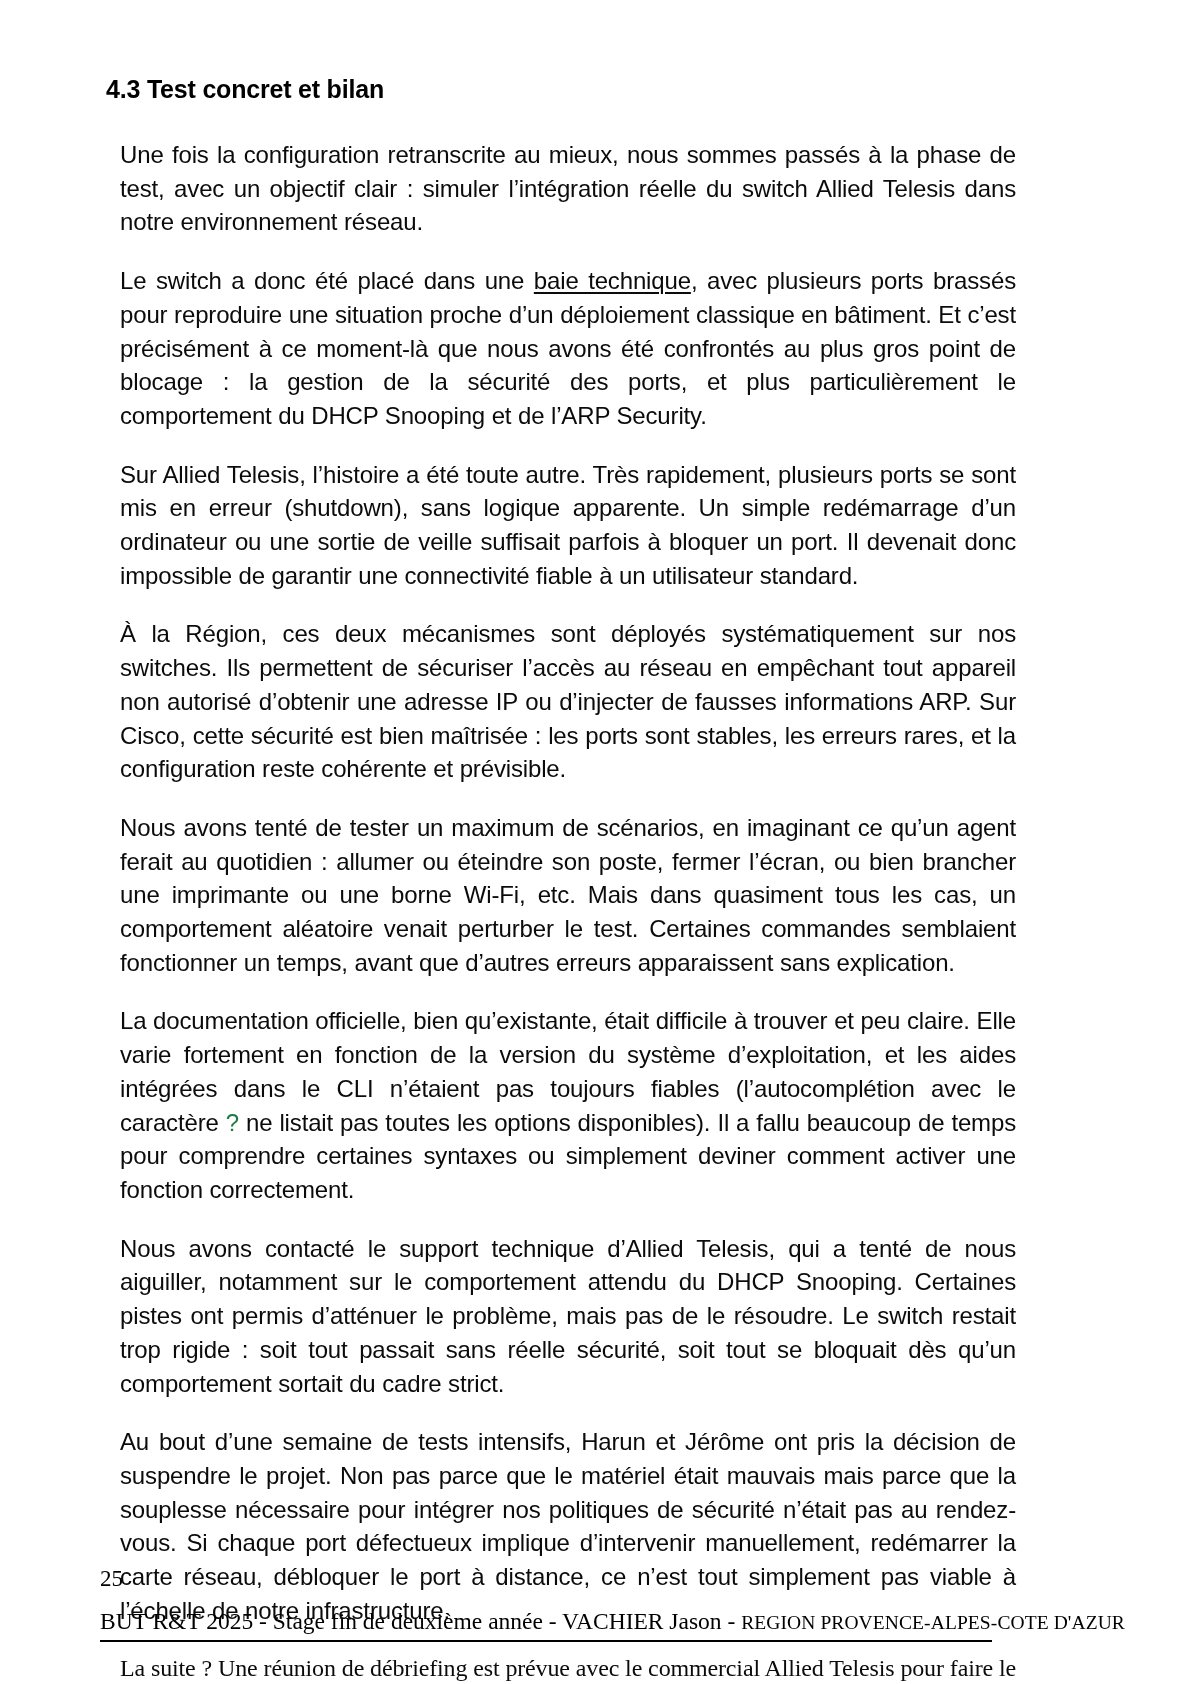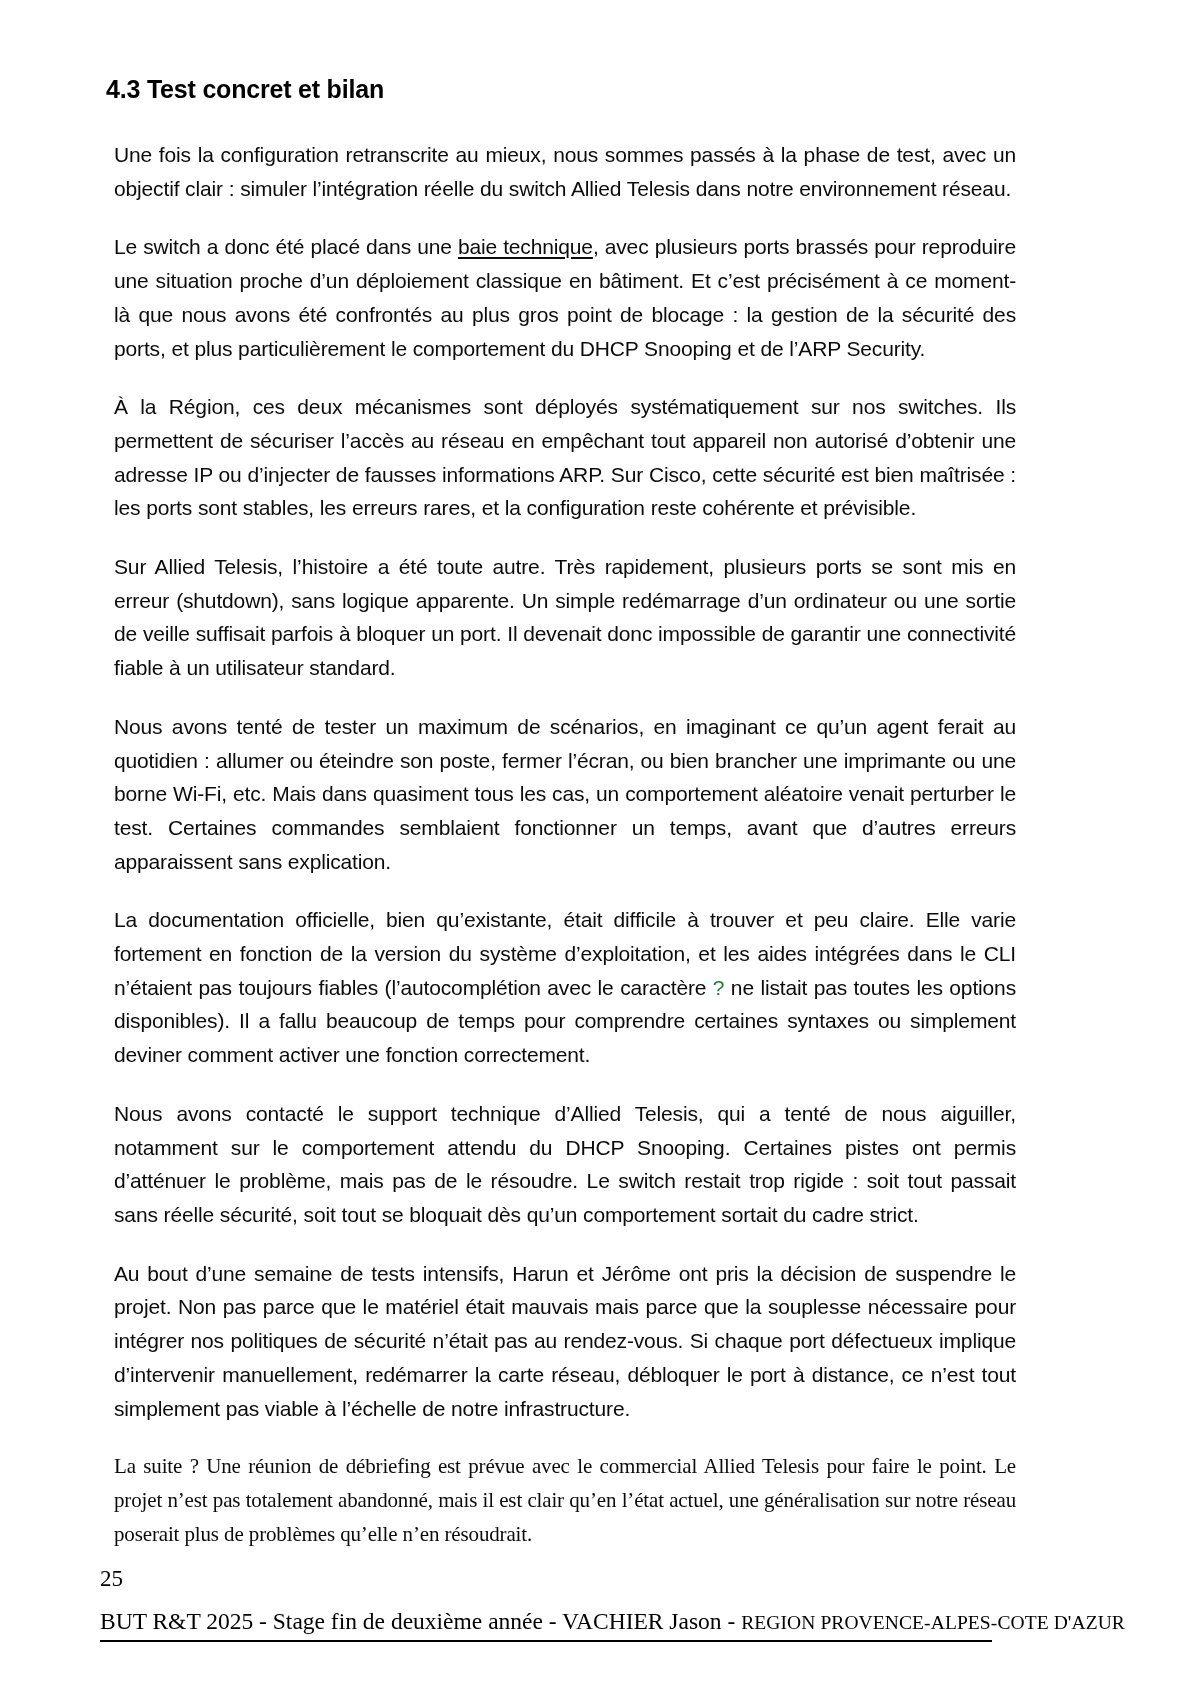--- a/index.html
+++ b/index.html
@@ -33,25 +33,25 @@
     font-family: "Liberation Sans", sans-serif;
     font-size: 25px;
     font-weight: bold;
     letter-spacing: -0.2px;
     margin: 0 0 34px 0;
     line-height: 1.2;
     color: #000;
   }
   p.para {
     font-family: "Liberation Sans", sans-serif;
-    font-size: 21px;
+    font-size: 24px;
     line-height: 33.7px;
     text-align: justify;
     text-justify: inter-word;
-    margin: 0 0 25px 8px;
+    margin: 0 0 25px 14px;
     color: #0b0b0b;
     letter-spacing: -0.15px;
     word-spacing: 0.1px;
   }
   p.para:last-child { margin-bottom: 0; font-family: Liberation Serif, serif; }
   .u { text-decoration: underline; text-underline-offset: 3px; }
   .qmark { color: #1f7a3f; }
 
   .footer {
     position: absolute;
@@ -91,25 +91,25 @@
 
     <p class="para">
       <span>Une fois la configuration retranscrite au mieux, nous sommes passés à la phase de test, avec un objectif clair : simuler l’intégration réelle du switch Allied Telesis dans notre environnement réseau.</span>
     </p>
 
     <p class="para">
       <span>Le switch a donc été placé dans une </span><span class="u">baie technique</span><span>, avec plusieurs ports brassés pour reproduire une situation proche d’un déploiement classique en bâtiment. Et c’est précisément à ce moment-là que nous avons été confrontés au plus gros point de blocage : la gestion de la sécurité des ports, et plus particulièrement le comportement du DHCP Snooping et de l’ARP Security.</span>
     </p>
 
     <p class="para">
-      <span>À la Région, ces deux mécanismes sont déployés systématiquement sur nos switches. Ils permettent de sécuriser l’accès au réseau en empêchant tout appareil non autorisé d’obtenir une adresse IP ou d’injecter de fausses informations ARP. Sur Cisco, cette sécurité est bien maîtrisée : les ports sont stables, les erreurs rares, et la configuration reste cohérente et prévisible.</span>
+      <span>Sur Allied Telesis, l’histoire a été toute autre. Très rapidement, plusieurs ports se sont mis en erreur (shutdown), sans logique apparente. Un simple redémarrage d’un ordinateur ou une sortie de veille suffisait parfois à bloquer un port. Il devenait donc impossible de garantir une connectivité fiable à un utilisateur standard.</span>
     </p>
 
     <p class="para">
-      <span>Sur Allied Telesis, l’histoire a été toute autre. Très rapidement, plusieurs ports se sont mis en erreur (shutdown), sans logique apparente. Un simple redémarrage d’un ordinateur ou une sortie de veille suffisait parfois à bloquer un port. Il devenait donc impossible de garantir une connectivité fiable à un utilisateur standard.</span>
+      <span>À la Région, ces deux mécanismes sont déployés systématiquement sur nos switches. Ils permettent de sécuriser l’accès au réseau en empêchant tout appareil non autorisé d’obtenir une adresse IP ou d’injecter de fausses informations ARP. Sur Cisco, cette sécurité est bien maîtrisée : les ports sont stables, les erreurs rares, et la configuration reste cohérente et prévisible.</span>
     </p>
 
     <p class="para">
       <span>Nous avons tenté de tester un maximum de scénarios, en imaginant ce qu’un agent ferait au quotidien : allumer ou éteindre son poste, fermer l’écran, ou bien brancher une imprimante ou une borne Wi-Fi, etc. Mais dans quasiment tous les cas, un comportement aléatoire venait perturber le test. Certaines commandes semblaient fonctionner un temps, avant que d’autres erreurs apparaissent sans explication.</span>
     </p>
 
     <p class="para">
       <span>La documentation officielle, bien qu’existante, était difficile à trouver et peu claire. Elle varie fortement en fonction de la version du système d’exploitation, et les aides intégrées dans le CLI n’étaient pas toujours fiables (l’autocomplétion avec le caractère </span><span class="qmark">?</span><span> ne listait pas toutes les options disponibles). Il a fallu beaucoup de temps pour comprendre certaines syntaxes ou simplement deviner comment activer une fonction correctement.</span>
     </p>
 

